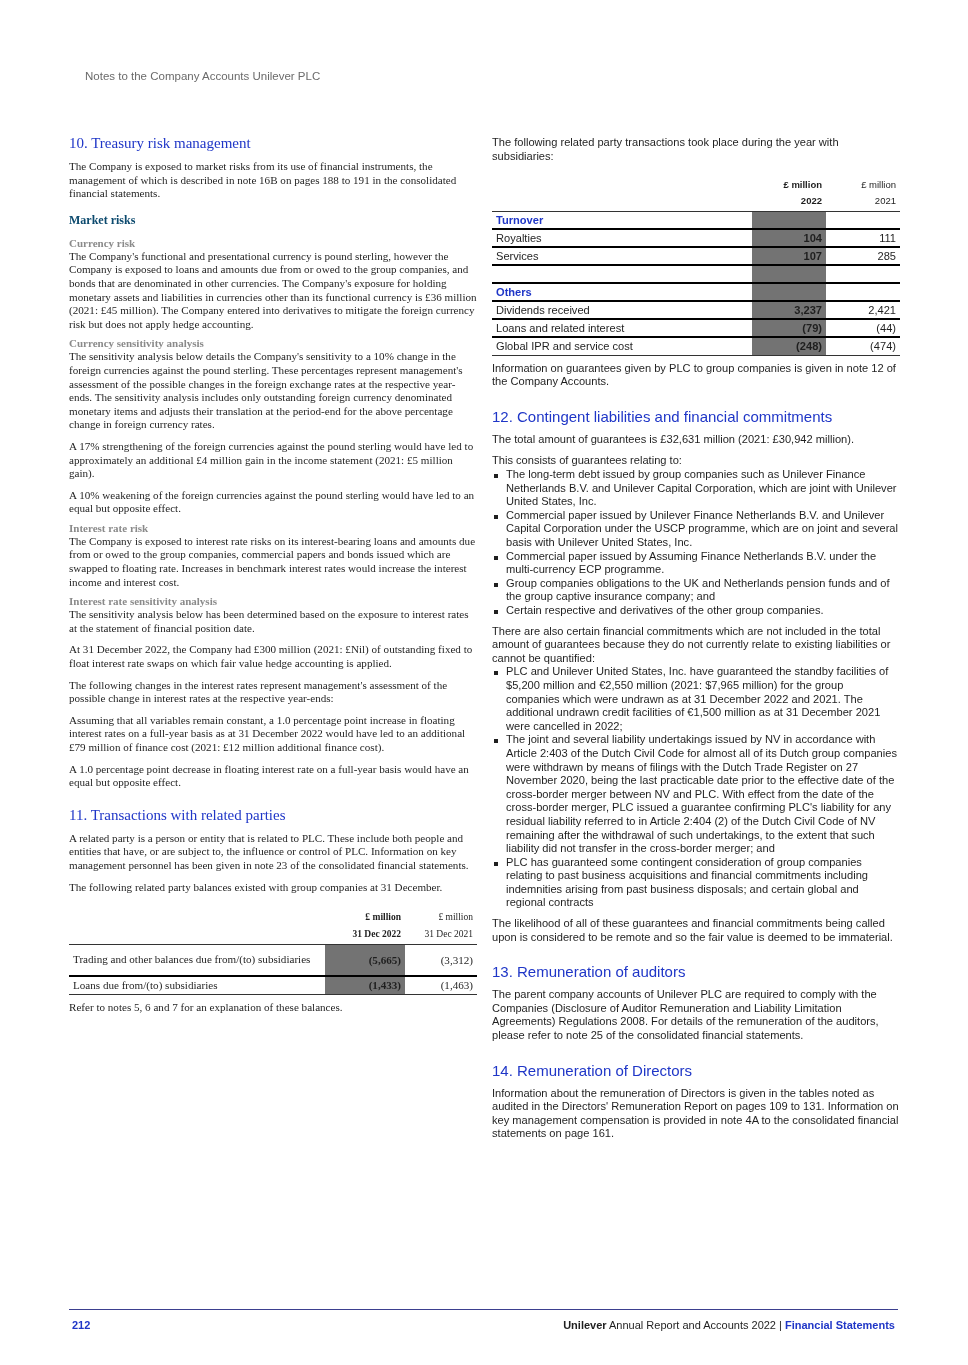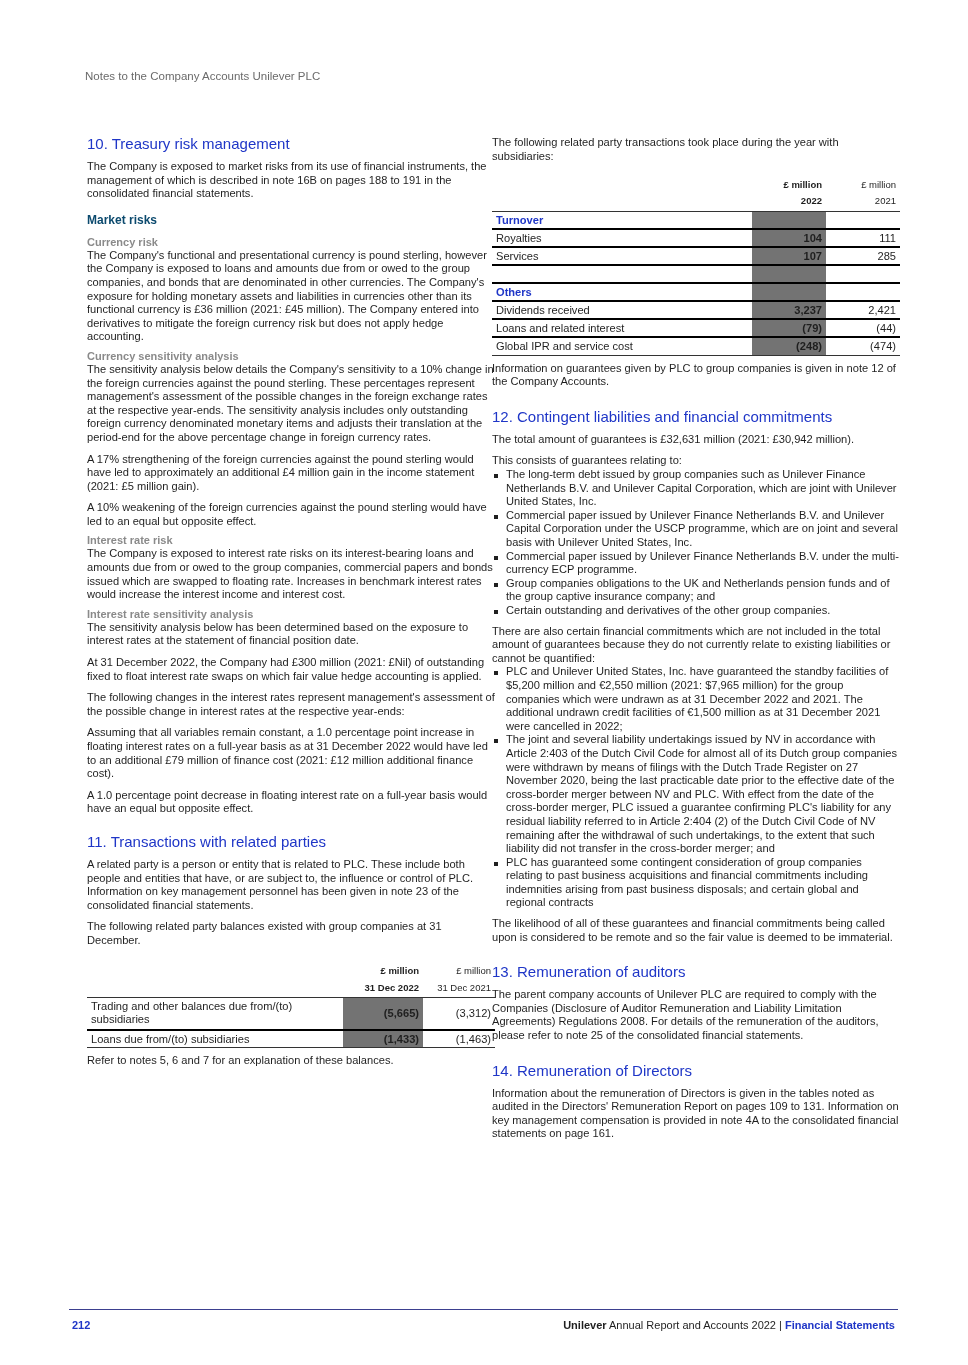--- a/index.html
+++ b/index.html
@@ -2,21 +2,21 @@
 <html><head>
 <meta charset="utf-8">
 <style>
   * { box-sizing: border-box; margin: 0; padding: 0; }
   html, body { width: 968px; height: 1365px; background: #ffffff; }
   body { position: relative; font-family: "Liberation Sans", "DejaVu Sans", sans-serif; color: #1f1f1f; overflow: hidden; }
 
   .running-header { position: absolute; left: 66px; top: 70px; font-size: 11.5px; color: #6b6b6b; margin-left: 19px; }
 
   .col { position: absolute; top: 134px; width: 408px; }
-  .col-left { left: 87px; }
+  .col-left { left: 69px; font-family: Liberation Serif, serif; }
   .col-right { left: 492px; top: 136px; }
 
   h2.sec { font-weight: normal; color: #1f36c7; font-size: 15px; line-height: 19px; margin-bottom: 7px; }
   h3.sub { font-weight: bold; font-size: 12px; color: #0c4a6e; margin: 12px 0 9px 0; }
   .label { font-weight: bold; font-size: 11px; color: #8a8a8a; line-height: 13px; }
   p { font-size: 11.1px; line-height: 13.6px; margin-bottom: 8px; }
   p.tight { margin-bottom: 6px; }
   .gap-sec { height: 8px; }
 
   ul.sq { list-style: none; margin-bottom: 7px; }
@@ -176,23 +176,23 @@
     </table>
   <p style="margin-bottom:18px;">Information on guarantees given by PLC to group companies is given in note 12 of the Company Accounts.</p>
 
   <section>
     <h2 class="sec">12. Contingent liabilities and financial commitments</h2>
     <p>The total amount of guarantees is £32,631 million (2021: £30,942 million).</p>
     <p style="margin-bottom:0;">This consists of guarantees relating to:</p>
     <ul class="sq">
       <li>The long-term debt issued by group companies such as Unilever Finance Netherlands B.V. and Unilever Capital Corporation, which are joint with Unilever United States, Inc.</li>
       <li>Commercial paper issued by Unilever Finance Netherlands B.V. and Unilever Capital Corporation under the USCP programme, which are on joint and several basis with Unilever United States, Inc.</li>
-      <li>Commercial paper issued by Unilever Finance Netherlands B.V. under the multi-currency ECP programme.</li>
+      <li>Commercial paper issued by Assuming Finance Netherlands B.V. under the multi-currency ECP programme.</li>
       <li>Group companies obligations to the UK and Netherlands pension funds and of the group captive insurance company; and</li>
-      <li>Certain outstanding and derivatives of the other group companies.</li>
+      <li>Certain respective and derivatives of the other group companies.</li>
     </ul>
     <p style="margin-bottom:0;">There are also certain financial commitments which are not included in the total amount of guarantees because they do not currently relate to existing liabilities or cannot be quantified:</p>
     <ul class="sq">
       <li>PLC and Unilever United States, Inc. have guaranteed the standby facilities of $5,200 million and €2,550 million (2021: $7,965 million) for the group companies which were undrawn as at 31 December 2022 and 2021. The additional undrawn credit facilities of €1,500 million as at 31 December 2021 were cancelled in 2022;</li>
       <li>The joint and several liability undertakings issued by NV in accordance with Article 2:403 of the Dutch Civil Code for almost all of its Dutch group companies were withdrawn by means of filings with the Dutch Trade Register on 27 November 2020, being the last practicable date prior to the effective date of the cross-border merger between NV and PLC. With effect from the date of the cross-border merger, PLC issued a guarantee confirming PLC's liability for any residual liability referred to in Article 2:404 (2) of the Dutch Civil Code of NV remaining after the withdrawal of such undertakings, to the extent that such liability did not transfer in the cross-border merger; and</li>
       <li>PLC has guaranteed some contingent consideration of group companies relating to past business acquisitions and financial commitments including indemnities arising from past business disposals; and certain global and regional contracts</li>
     </ul>
     <p style="margin-bottom:18px;">The likelihood of all of these guarantees and financial commitments being called upon is considered to be remote and so the fair value is deemed to be immaterial.</p>
   </section>
 

